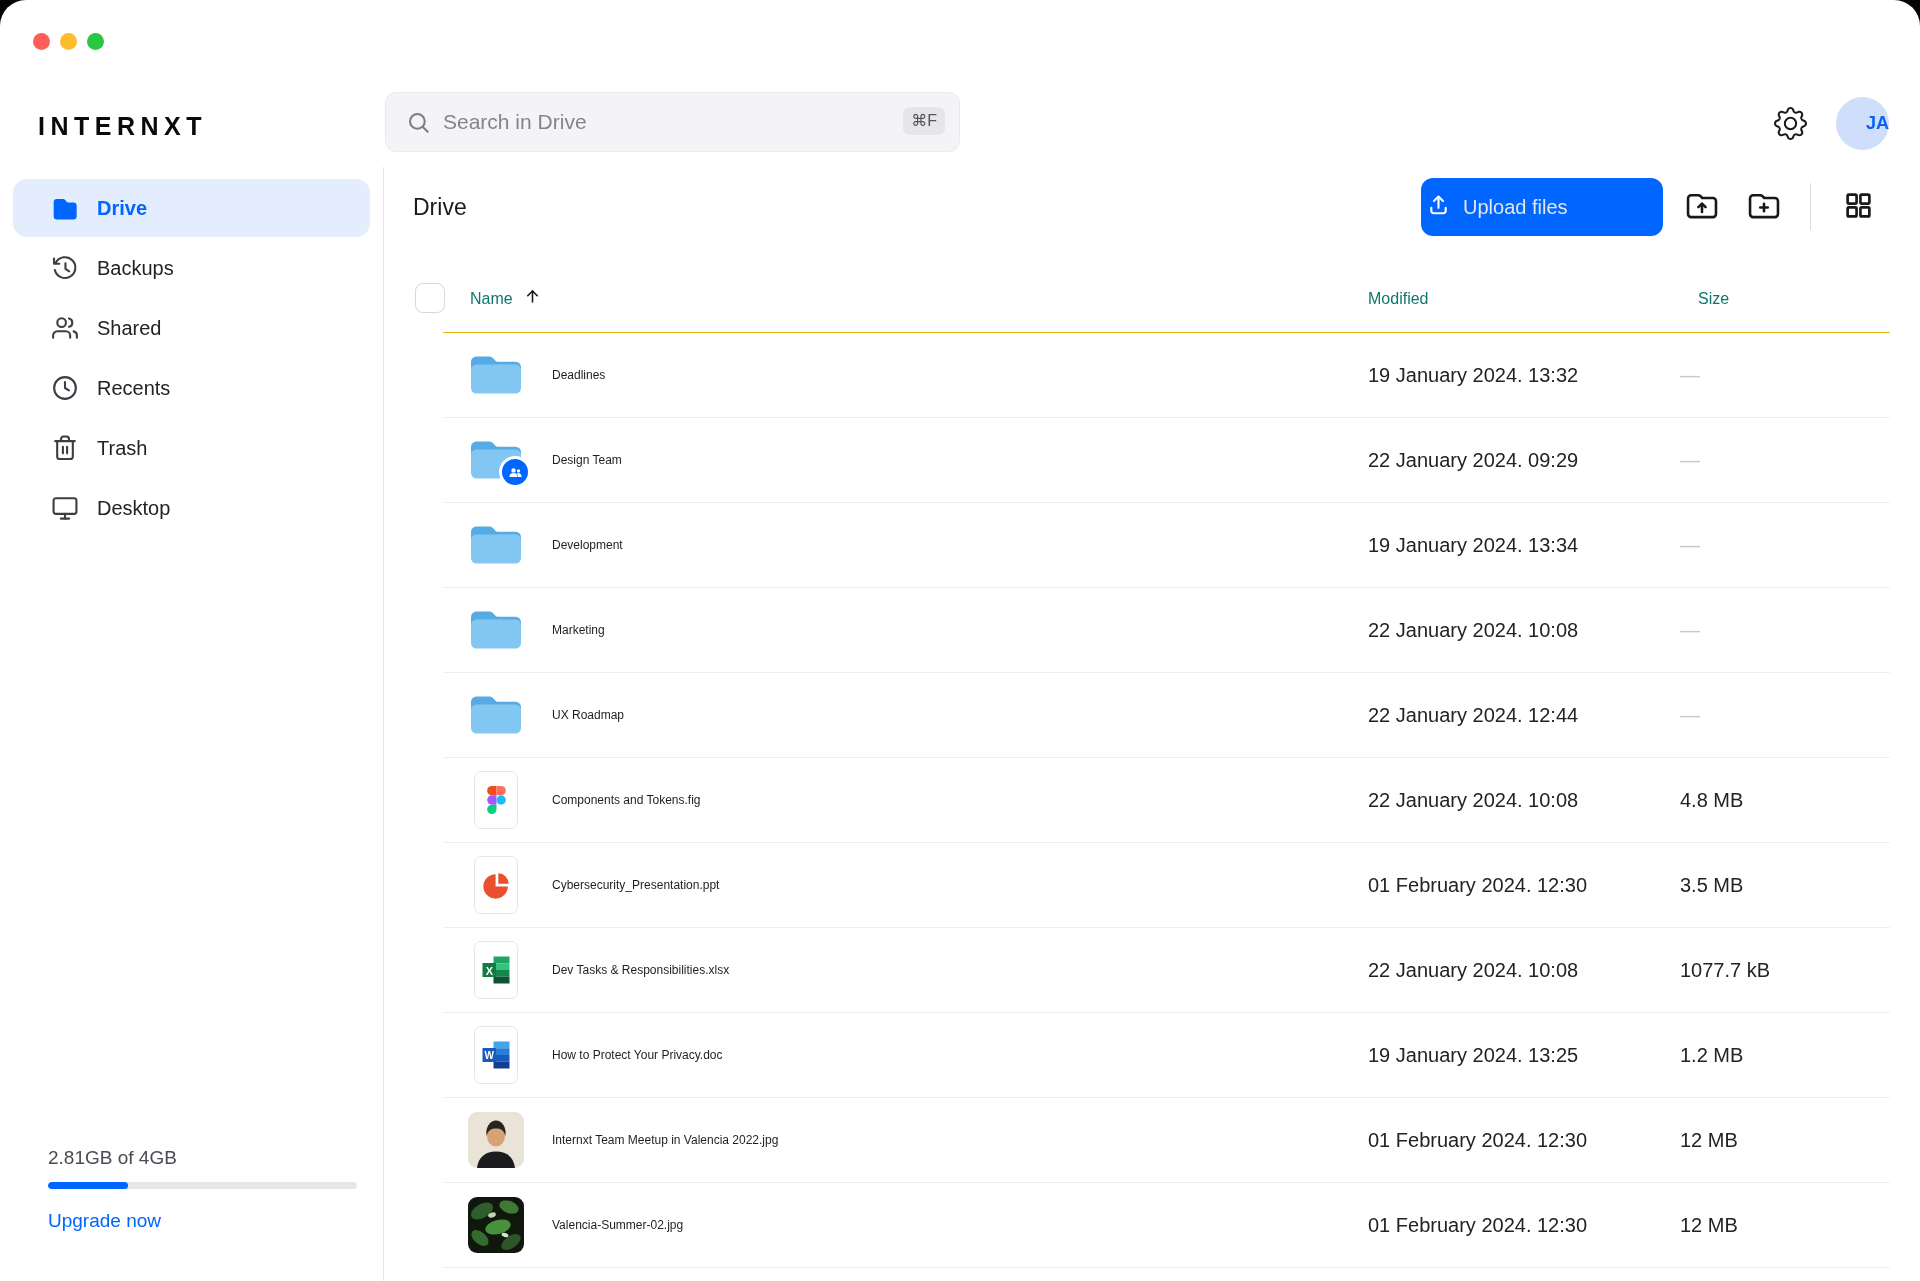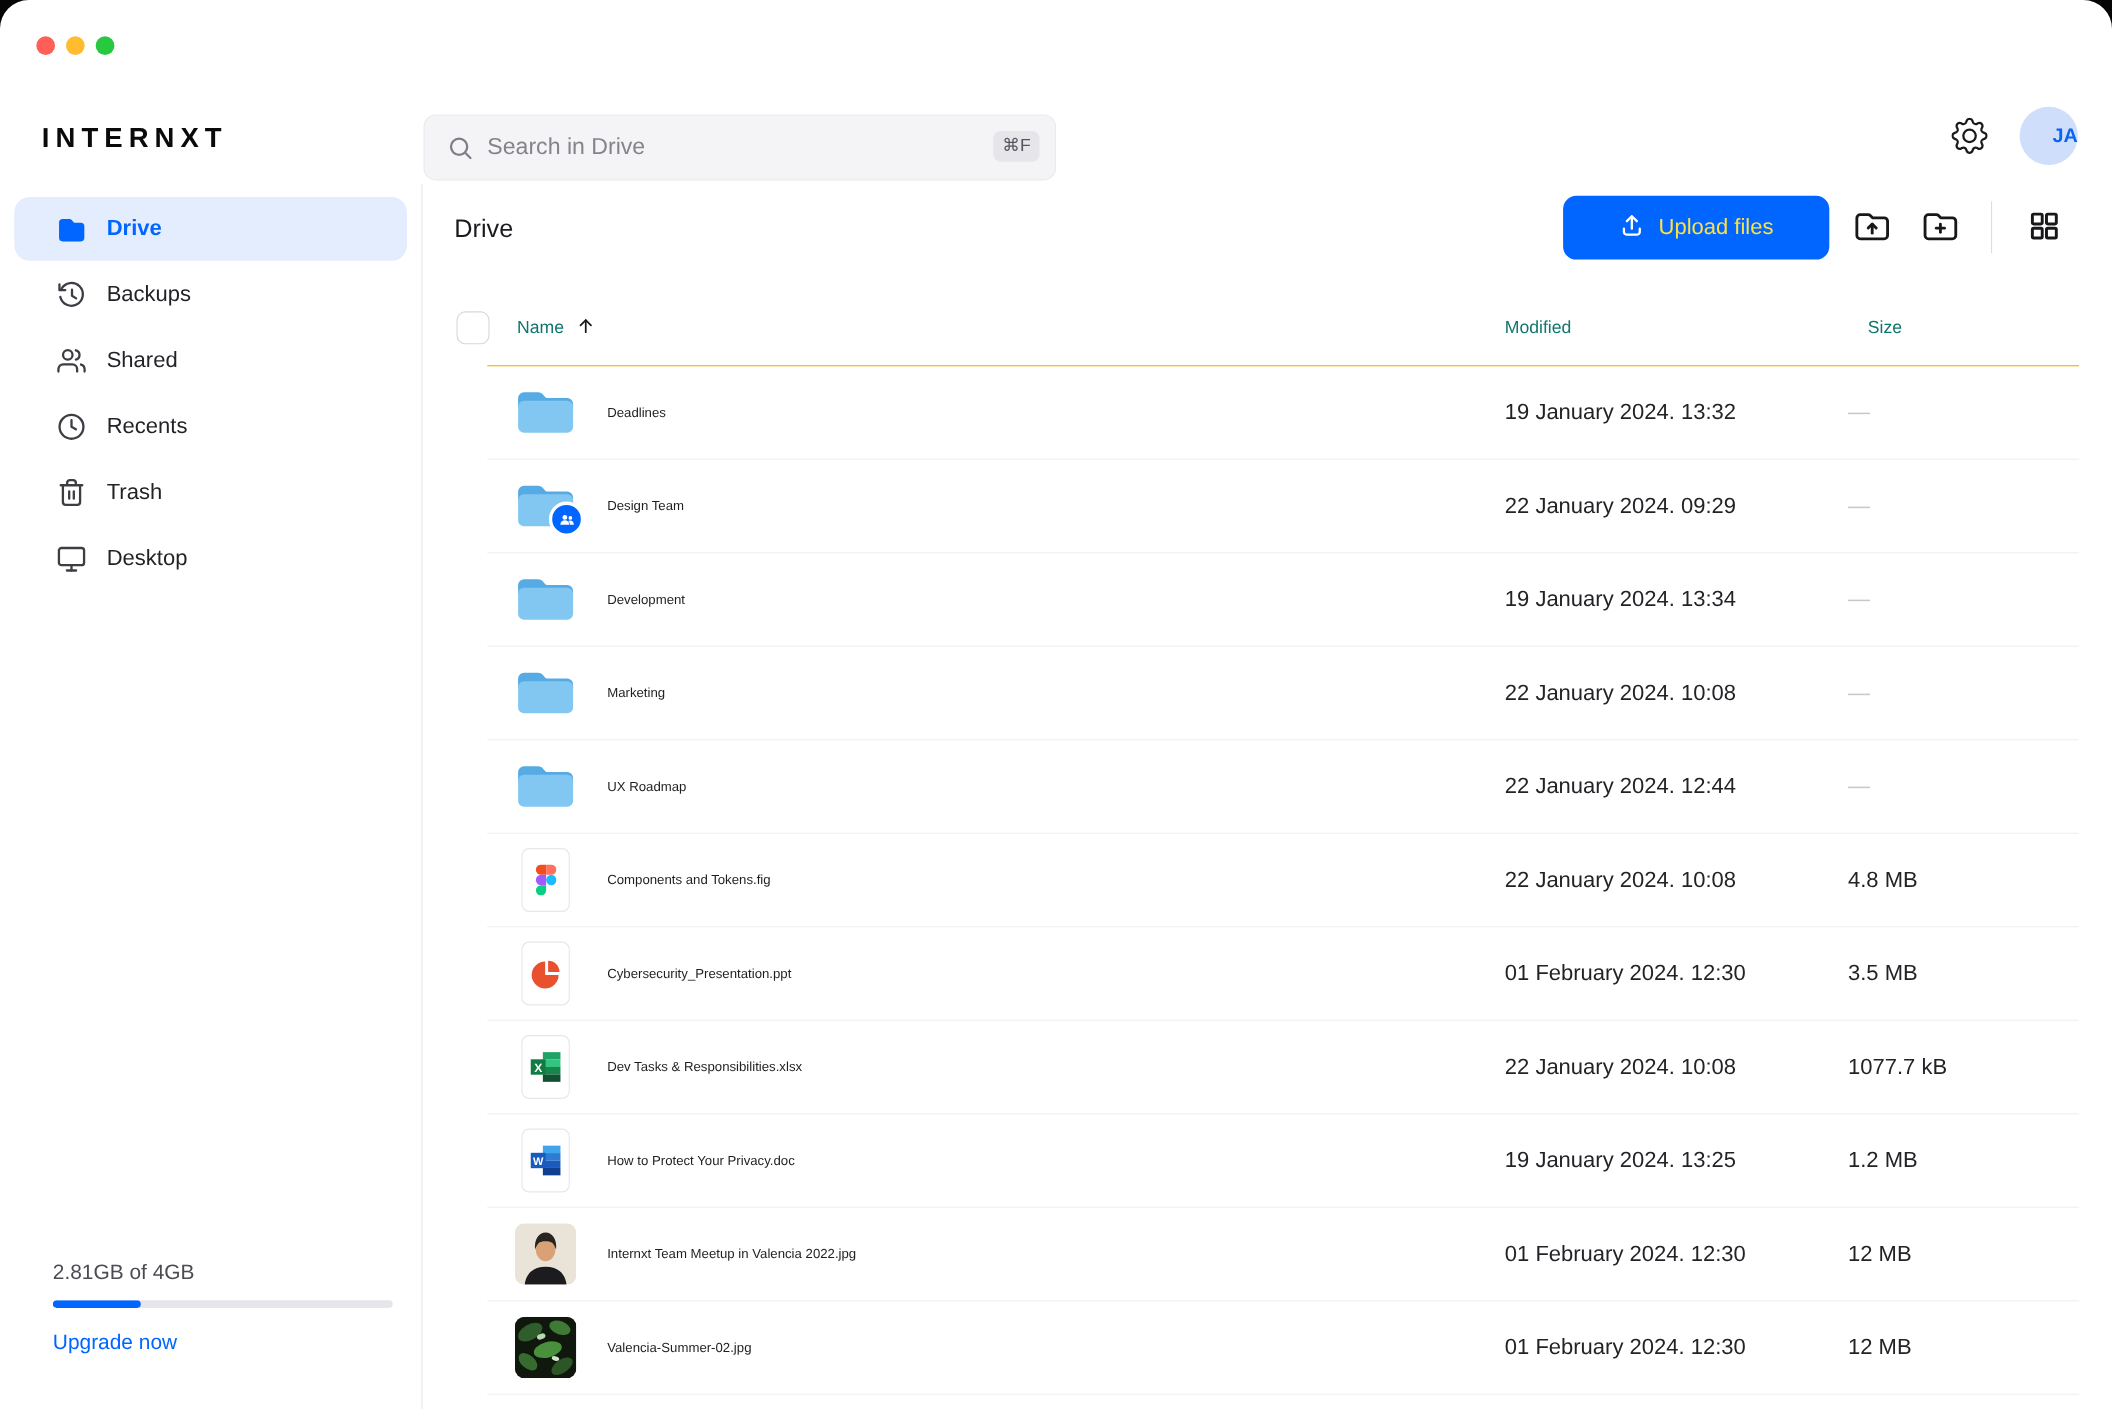--- a/index.html
+++ b/index.html
@@ -4,21 +4,21 @@
 <style>
   html,body{margin:0;padding:0;background:#050505;}
   .window{position:relative;width:1920px;height:1281px;background:#ffffff;
     border-radius:26px 26px 0 0;overflow:hidden;
     font-family:"Liberation Sans","DejaVu Sans",sans-serif;color:#18181b;}
 
   
   .traffic{position:absolute;top:33px;width:17px;height:17px;border-radius:50%;}
   .t-red{left:33px;background:#ff5f57}.t-yellow{left:60px;background:#febc2e}.t-green{left:87px;background:#28c840}
   .logo{position:absolute;left:38px;top:112px;font-size:25px;font-weight:800;letter-spacing:5.5px;color:#0a0a0a;}
-  .search{position:absolute;left:385px;top:104px;width:575px;height:60px;background:#f4f4f7;
+  .search{position:absolute;left:385px;top:92px;width:575px;height:60px;background:#f4f4f7;
     border:1px solid #eaeaee;border-radius:11px;display:flex;align-items:center;box-sizing:border-box;}
   .search .mag{position:absolute;left:20px;top:17px;}
   .search input{flex:1;border:none;outline:none;background:transparent;padding:0 70px 0 57px;
     font-size:21px;color:#3f3f46;font-family:inherit;}
   .search input::placeholder{color:#84848c;opacity:1;}
   .kbd{position:absolute;right:14px;top:14px;background:#e5e5ea;color:#55555c;border-radius:7px;
     font-size:16px;padding:6px 8px;line-height:1;}
   .gear-btn{position:absolute;left:1771px;top:106px;width:38px;height:38px;background:none;border:none;
     padding:0;cursor:pointer;display:flex;align-items:center;justify-content:center;}
   .avatar{position:absolute;left:1836px;top:97px;width:53px;height:53px;border-radius:50%;background:#cfdffb;
@@ -34,22 +34,22 @@
   .storage{position:absolute;left:48px;bottom:49px;width:309px;}
   .storage-label{font-size:19px;color:#4b4b52;margin-bottom:13px;}
   .bar{height:7px;border-radius:4px;background:#e6e6ea;overflow:hidden;cursor:default;}
   .bar-fill{height:100%;border-radius:4px;background:#0066ff;}
   .upgrade{margin-top:21px;font-size:19px;color:#0066ff;font-weight:500;cursor:pointer;display:inline-block;}
 
   
   .main{position:absolute;left:384px;top:167px;right:0;bottom:0;}
   .page-title{position:absolute;left:29px;top:27px;font-size:23px;font-weight:500;color:#1b1b1f;}
   .upload-btn{position:absolute;left:1037px;top:11px;width:242px;height:58px;border-radius:12px;background:#0066ff;
-    color:#fde047;border:none;font-size:20px;font-weight:500;font-family:inherit;display:flex;align-items:center;
-    justify-content:center;gap:13px;cursor:pointer;}
+    color:#e5e5e5;border:none;font-size:20px;font-weight:500;font-family:inherit;display:flex;align-items:center;
+    gap:13px;cursor:pointer;}
   .tool-btn{position:absolute;top:18px;width:44px;height:44px;background:none;border:none;display:flex;
     align-items:center;justify-content:center;cursor:pointer;padding:0;}
   .tb-upload-folder{left:1296px}.tb-new-folder{left:1358px}.tb-grid{left:1452px}
   .vdiv{position:absolute;left:1426px;top:16px;height:47px;width:1px;background:#dcdce1;}
 
   .table{position:absolute;left:59px;right:30px;top:98px;}
   .thead{position:relative;height:67px;border-bottom:1px solid #eab308;font-size:16px;color:#0f766e;}
   .checkbox{position:absolute;left:-28px;top:18px;width:30px;height:30px;border:1.5px solid #d7d7dc;
     border-radius:8px;background:#fff;box-sizing:border-box;cursor:pointer;}
   .th-name{position:absolute;left:27px;top:0;height:100%;display:flex;align-items:center;gap:10px;cursor:pointer;}

